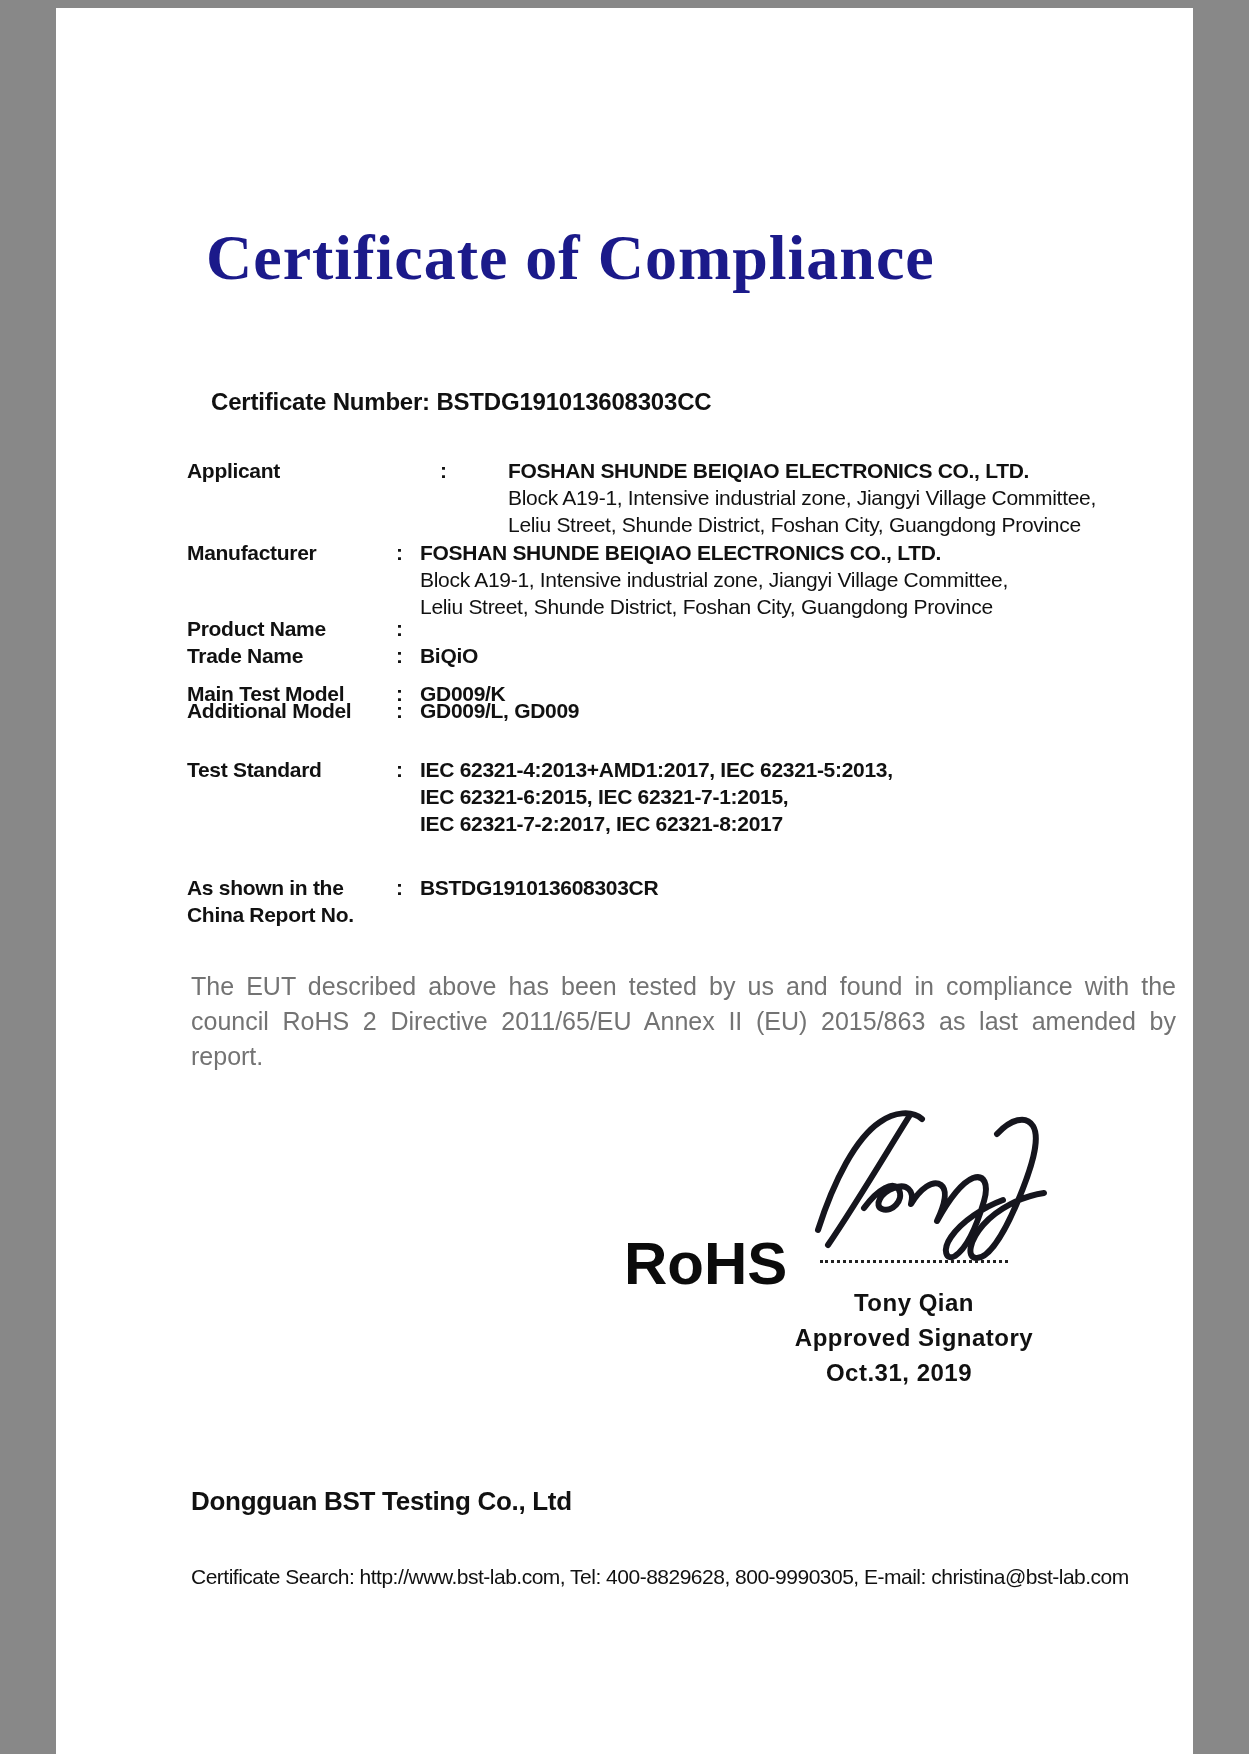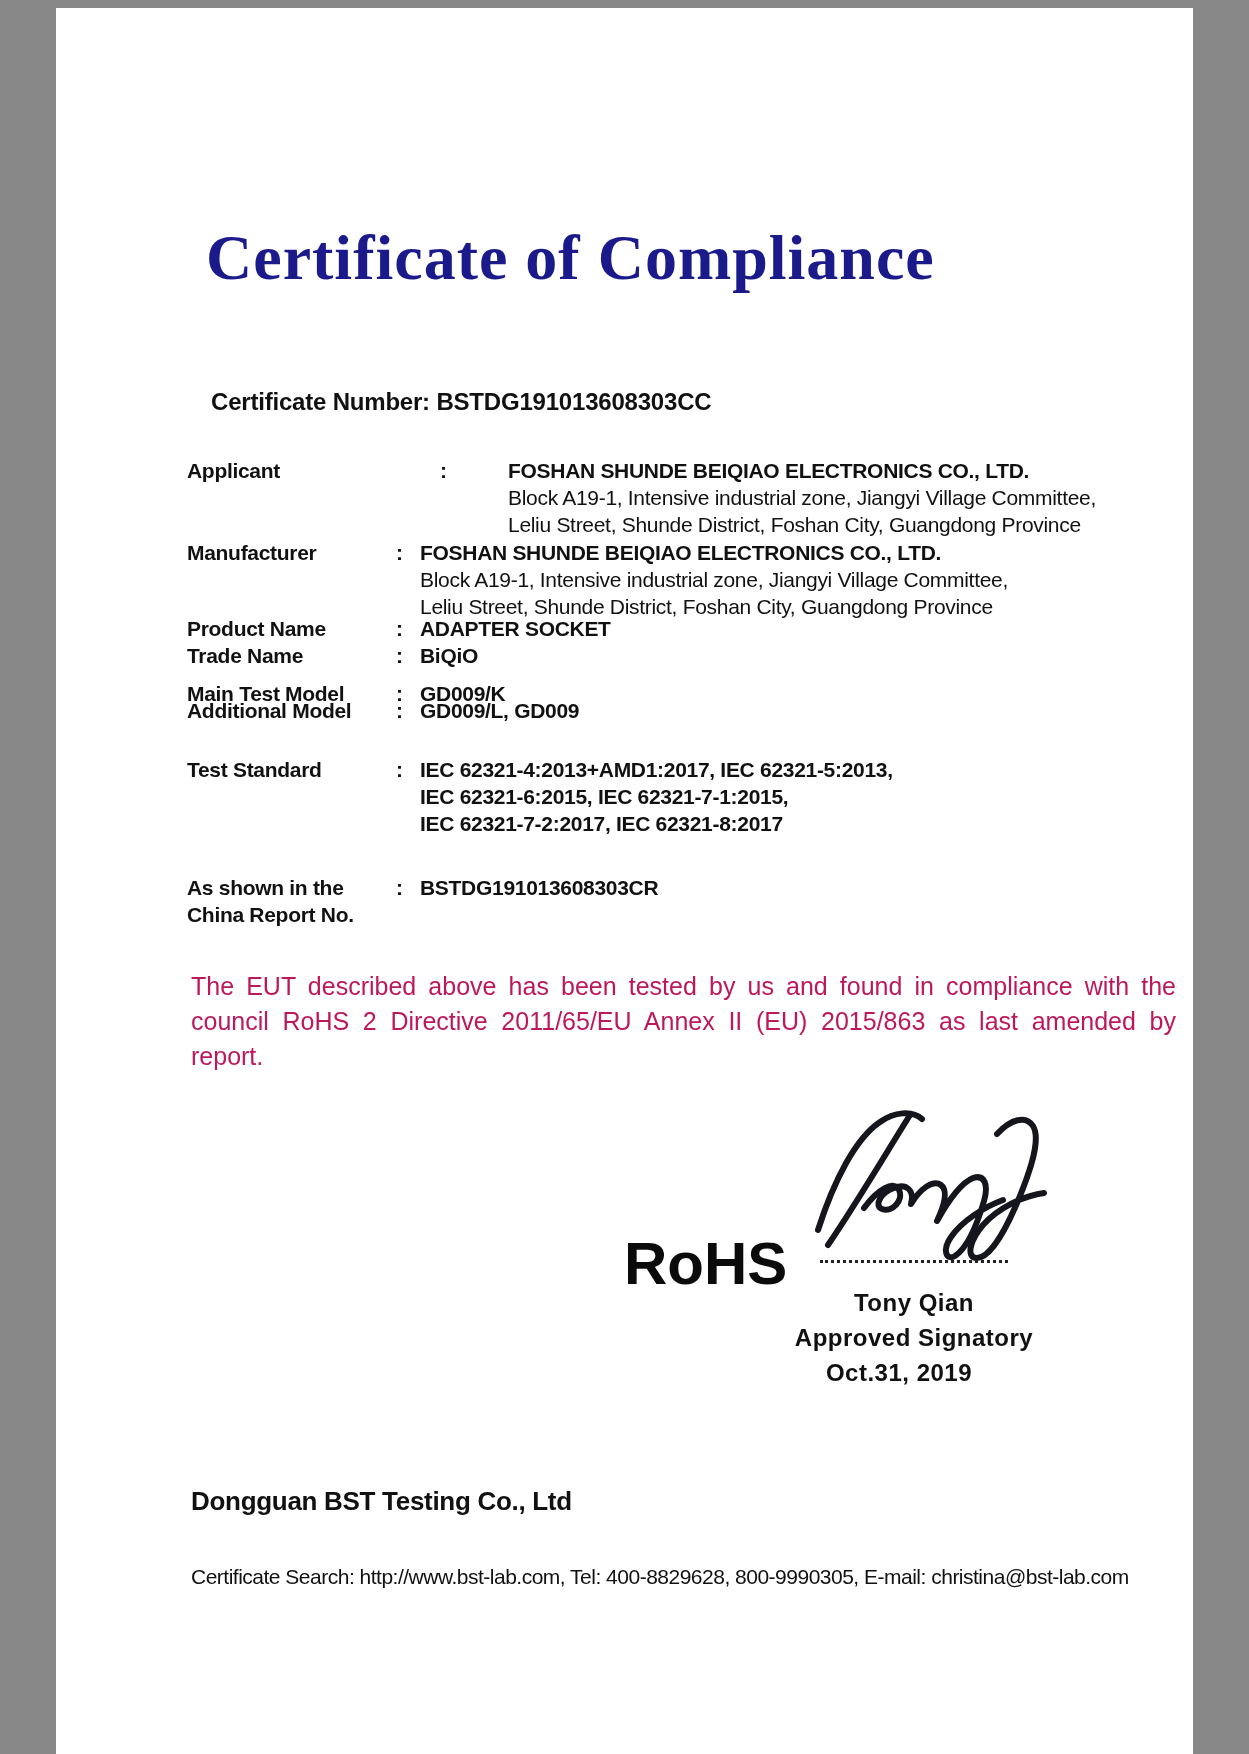--- a/index.html
+++ b/index.html
@@ -29,21 +29,21 @@
     display:flex;align-items:flex-start;
     font-size:21px;line-height:27px;letter-spacing:-0.3px;
   }
   .info-label{width:209px;flex:0 0 209px;font-weight:bold;}
   .info-colon{width:24px;flex:0 0 24px;font-weight:bold;}
   .info-value{flex:1;}
   .v-bold{font-weight:bold;}
   .v-reg{font-weight:normal;}
   .statement{
     position:absolute;left:135px;top:961px;width:985px;
-    font-size:25px;line-height:35px;letter-spacing:0px;color:#be185d;
+    font-size:25px;line-height:35px;letter-spacing:0px;color:#737373;
   }
   .stmt-line{text-align:justify;text-align-last:justify;white-space:normal;}
   .stmt-line.last{text-align:left;text-align-last:left;}
   .rohs-mark{
     position:absolute;left:568px;top:1221px;
     font-size:60px;font-weight:bold;letter-spacing:0px;color:#0b0b0b;
     white-space:nowrap;
   }
   .signature-svg{position:absolute;left:748px;top:1100px;width:250px;height:160px;}
   .sig-dotted-line{
@@ -104,21 +104,20 @@
     <div class="info-value">
       <div class="v-bold">FOSHAN SHUNDE BEIQIAO ELECTRONICS CO., LTD.</div>
       <div class="v-reg">Block A19-1, Intensive industrial zone, Jiangyi Village Committee,</div>
       <div class="v-reg">Leliu Street, Shunde District, Foshan City, Guangdong Province</div>
     </div>
   </div>
 
   <div class="info-row" style="top:607px;">
     <div class="info-label">Product Name</div>
     <div class="info-colon">:</div>
-    <div class="info-value v-bold">ADAPTER SOCKET</div>
   </div>
 
   <div class="info-row" style="top:634px;">
     <div class="info-label">Trade Name</div>
     <div class="info-colon">:</div>
     <div class="info-value v-bold">BiQiO</div>
   </div>
 
   <div class="info-row" style="top:672px;">
     <div class="info-label">Main Test Model</div>

